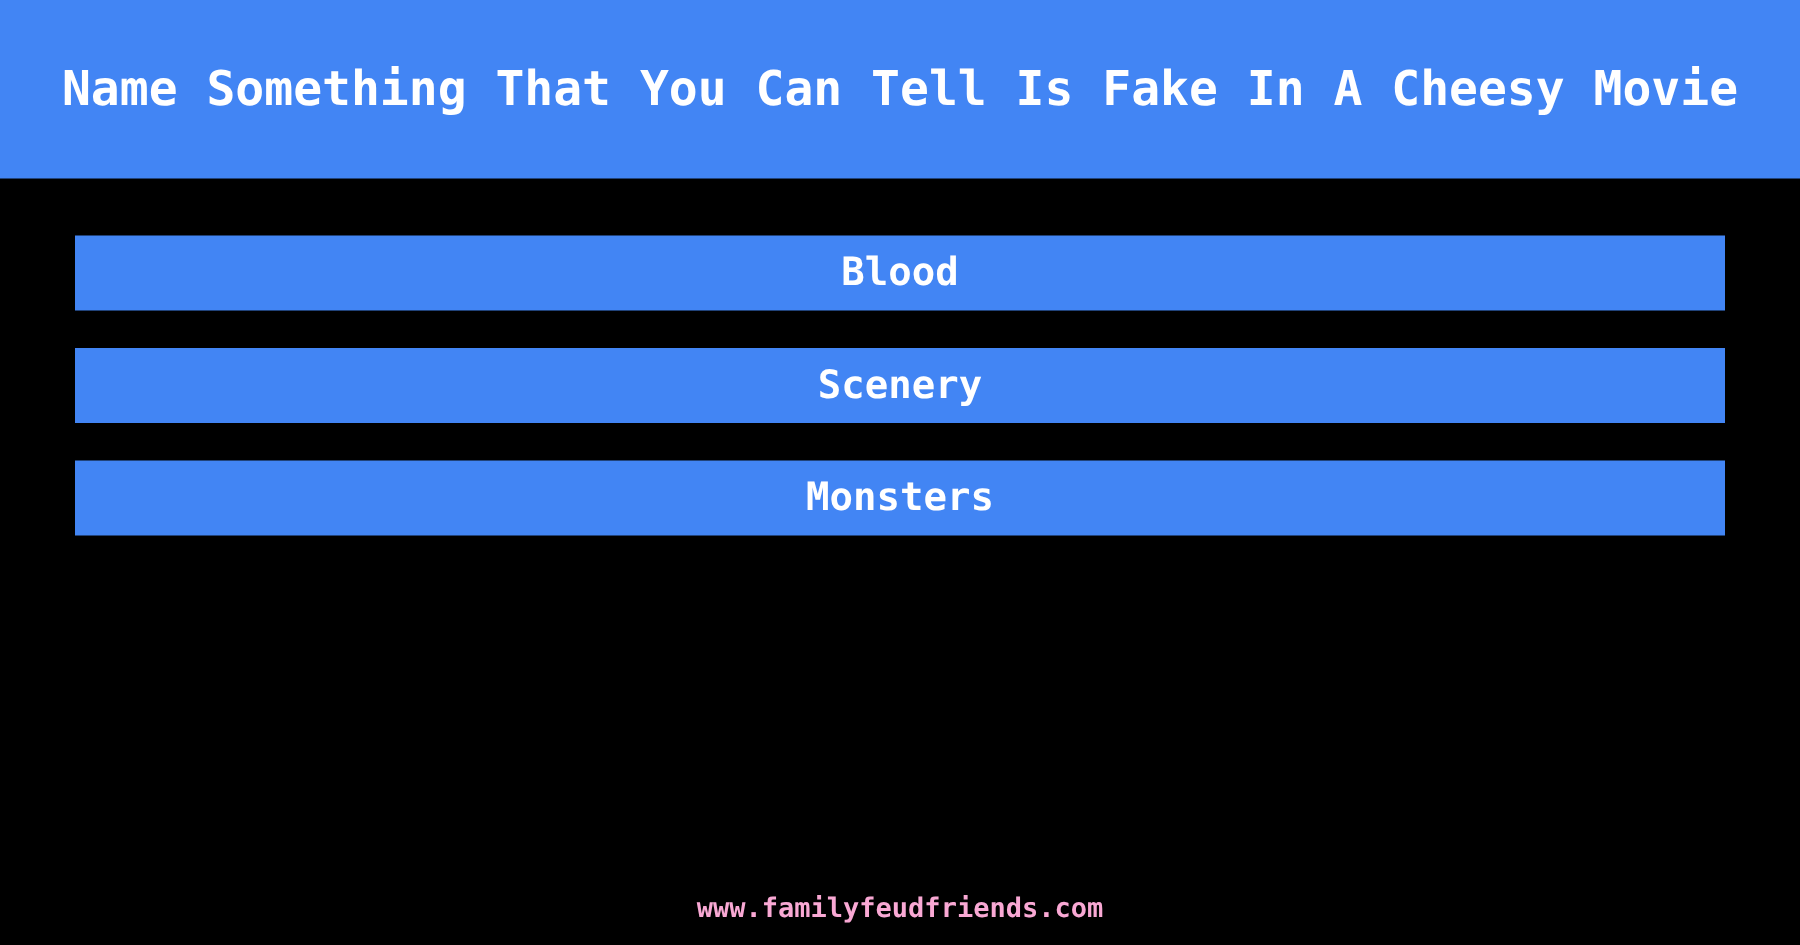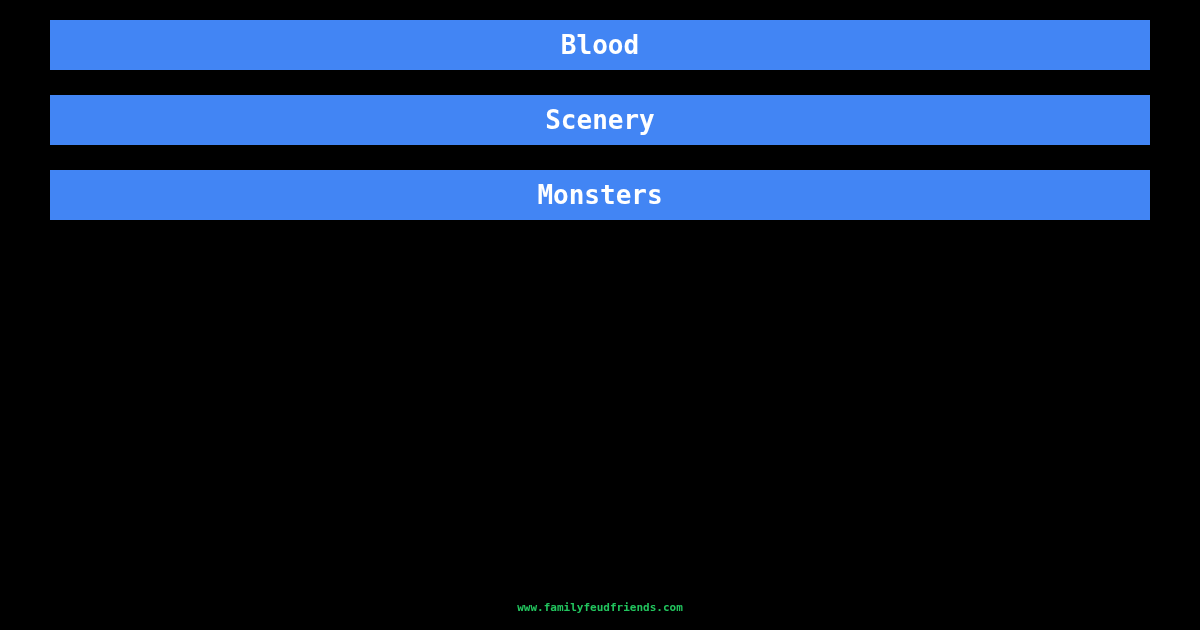--- a/index.html
+++ b/index.html
@@ -41,21 +41,21 @@
     letter-spacing: 0px;
     text-align: center;
     white-space: nowrap;
     margin: 0;
     padding: 0;
   }
   .answers-area {
     position: relative;
     width: 1200px;
     flex: 1 1 auto;
-    padding-top: 20px;
+    padding-top: 38px;
     box-sizing: border-box;
   }
   .answer-row {
     width: 1100px;
     height: 50px;
     margin: 0 auto 25px auto;
     background: #4285f4;
     display: flex;
     align-items: center;
     justify-content: center;
@@ -71,33 +71,36 @@
     white-space: nowrap;
   }
   .site-footer {
     position: absolute;
     left: 0;
     bottom: 15px;
     width: 1200px;
     text-align: center;
   }
   .footer-text {
-    color: #22c55e;
+    color: #f9a8d4;
     font-family: "DejaVu Sans Mono", "Liberation Mono", monospace;
-    font-size: 11px;
+    font-size: 18px;
     font-weight: bold;
     line-height: 1;
     letter-spacing: 0px;
   }
 </style>
 </head>
 <body>
 
 <div class="page">
 
+  <div class="question-header">
+    <h1 class="question-title">Name Something That You Can Tell Is Fake In A Cheesy Movie</h1>
+  </div>
 
   <div class="answers-area">
 
     <div class="answer-row">
       <span class="answer-text">Blood</span>
     </div>
 
 
     <div class="answer-row">
       <span class="answer-text">Scenery</span>

